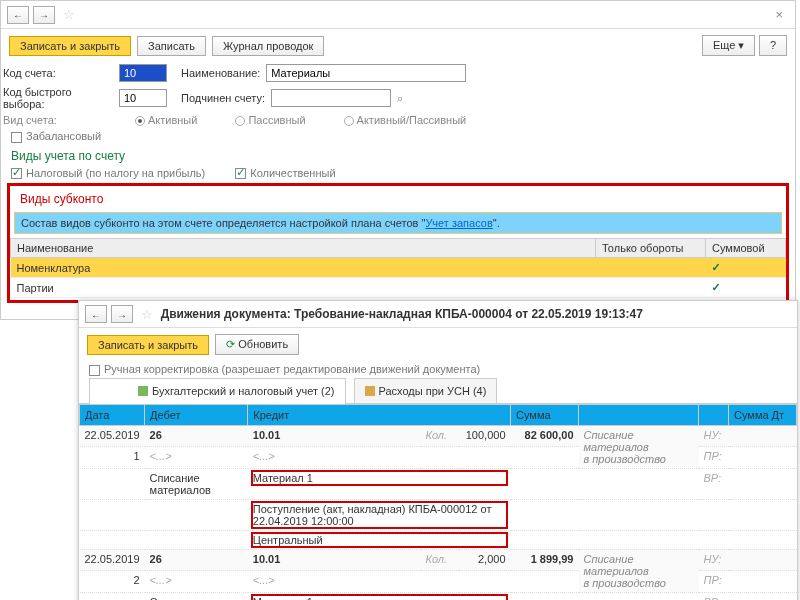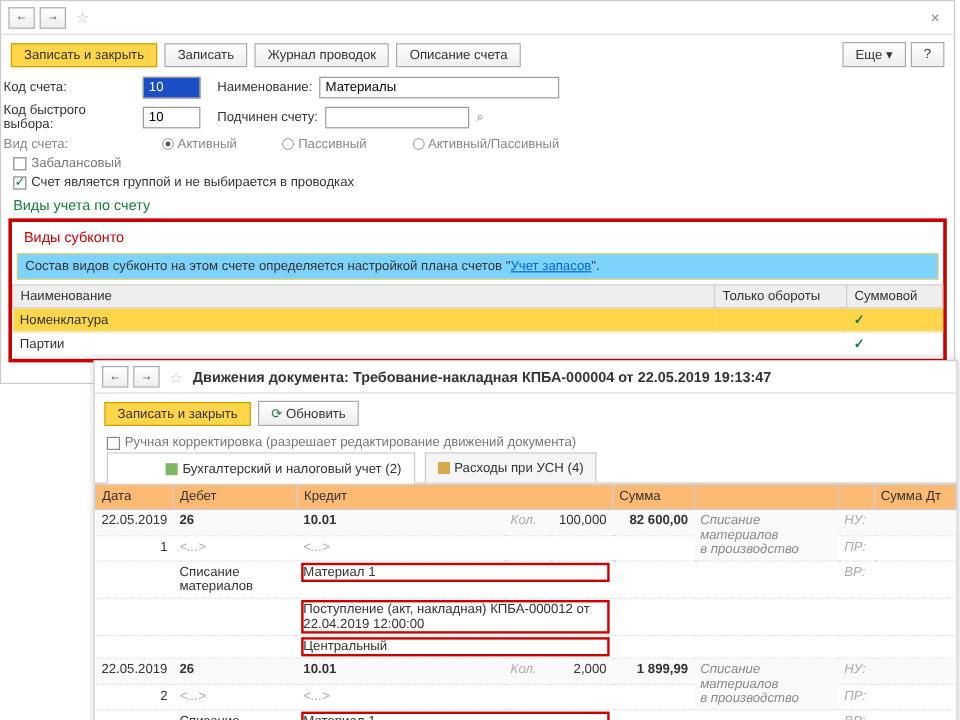--- a/index.html
+++ b/index.html
@@ -36,21 +36,21 @@
   .grid th { background: #eee; text-align: left; padding: 3px 6px; border: 1px solid #ccc; font-weight: normal; }
   .grid td { padding: 3px 6px; border-bottom: 1px solid #eee; }
   .grid tr.sel td { background: #ffd54a; }
   .check-green { color: #157f3b; font-weight: bold; }
   .w2 { position: absolute; top: 300px; left: 78px; width: 720px; box-shadow: 0 0 6px rgba(0,0,0,0.2); }
   .tabs { display: flex; gap: 8px; padding: 0 10px; border-bottom: 1px solid #ccc; }
   .tab { padding: 6px 10px; border: 1px solid #ccc; border-bottom: none; background: #f5f5f5; cursor: pointer; display: flex; gap: 4px; align-items: center; }
   .tab.active { background: #fff; margin-bottom: -1px; padding-left: 48px; }
   .tab .sq { width: 10px; height: 10px; background: #7bb661; display: inline-block; }
   .mov-grid { width: 100%; border-collapse: collapse; font-size: 10.5px; }
-  .mov-grid th { background: #fdba74; padding: 4px 5px; border: 1px solid #ccc; text-align: left; font-weight: normal; }
+  .mov-grid th { background: #0ea5e9; padding: 4px 5px; border: 1px solid #ccc; text-align: left; font-weight: normal; }
   .mov-grid td { padding: 3px 5px; border-bottom: 1px dotted #ddd; vertical-align: top; }
   .mov-grid tr.hdrrow td { background: #fafafa; }
   .num-r { text-align: right; }
   .red-cell { outline: 2px solid #c00; display: block; }
   .faded { color: #aaa; font-style: italic; }
   .it { font-style: italic; color: #888; }
   .col-date { width: 62px; }
   .col-acc { width: 100px; }
   .col-cred { width: 38px; }
   .col-q { width: 52px; text-align: right; }
@@ -67,21 +67,20 @@
     <span class="nav-btn">←</span>
     <span class="nav-btn">→</span>
     <span class="star">☆</span>
     <span class="close-x">×</span>
   </div>
   <div class="w1-body">
   <div class="toolbar">
     <span class="btn-yellow">Записать и закрыть</span>
     <span class="btn">Записать</span>
     <span class="btn">Журнал проводок</span>
-    <span class="btn">Описание счета</span>
     <span class="right-btns">
       <span class="btn"><span>Еще</span> ▾</span>
       <span class="btn">?</span>
     </span>
   </div>
 
   <div class="form-row">
     <span class="lbl">Код счета:</span>
     <input class="inp inp-sel" value="10" style="">
     <span class="lbl2">Наименование:</span>
@@ -94,23 +93,26 @@
     <input class="inp" style="width: 120px;">
     <span style="color:#888;">⌕</span>
   </div>
   <div class="form-row radio-row">
     <span class="lbl">Вид счета:</span>
     <span><span class="r on"></span><span>Активный</span></span>
     <span><span class="r"></span><span>Пассивный</span></span>
     <span><span class="r"></span><span>Активный/Пассивный</span></span>
   </div>
   <div class="chk-row"><span class="chk"></span><span>Забалансовый</span></div>
-  <div class="chk-row on"><span class="chk on"></span><span>Счет является группой и не выбирается в проводках</span></div>
 
   <div class="section-title">Виды учета по счету</div>
+  <div class="chk-row" style="display:flex;gap:30px;">
+    <span><span class="chk on"></span><span>Налоговый (по налогу на прибыль)</span></span>
+    <span><span class="chk on"></span><span>Количественный</span></span>
+  </div>
 
   <div class="redbox">
     <div class="section-title" style="color:#c00;">Виды субконто</div>
     <div class="yellbar">
       <span>Состав видов субконто на этом счете определяется настройкой плана счетов "</span><a>Учет запасов</a><span>".</span>
     </div>
     <table class="grid">
       <tbody>
             <tr>
         <th>Наименование</th>

